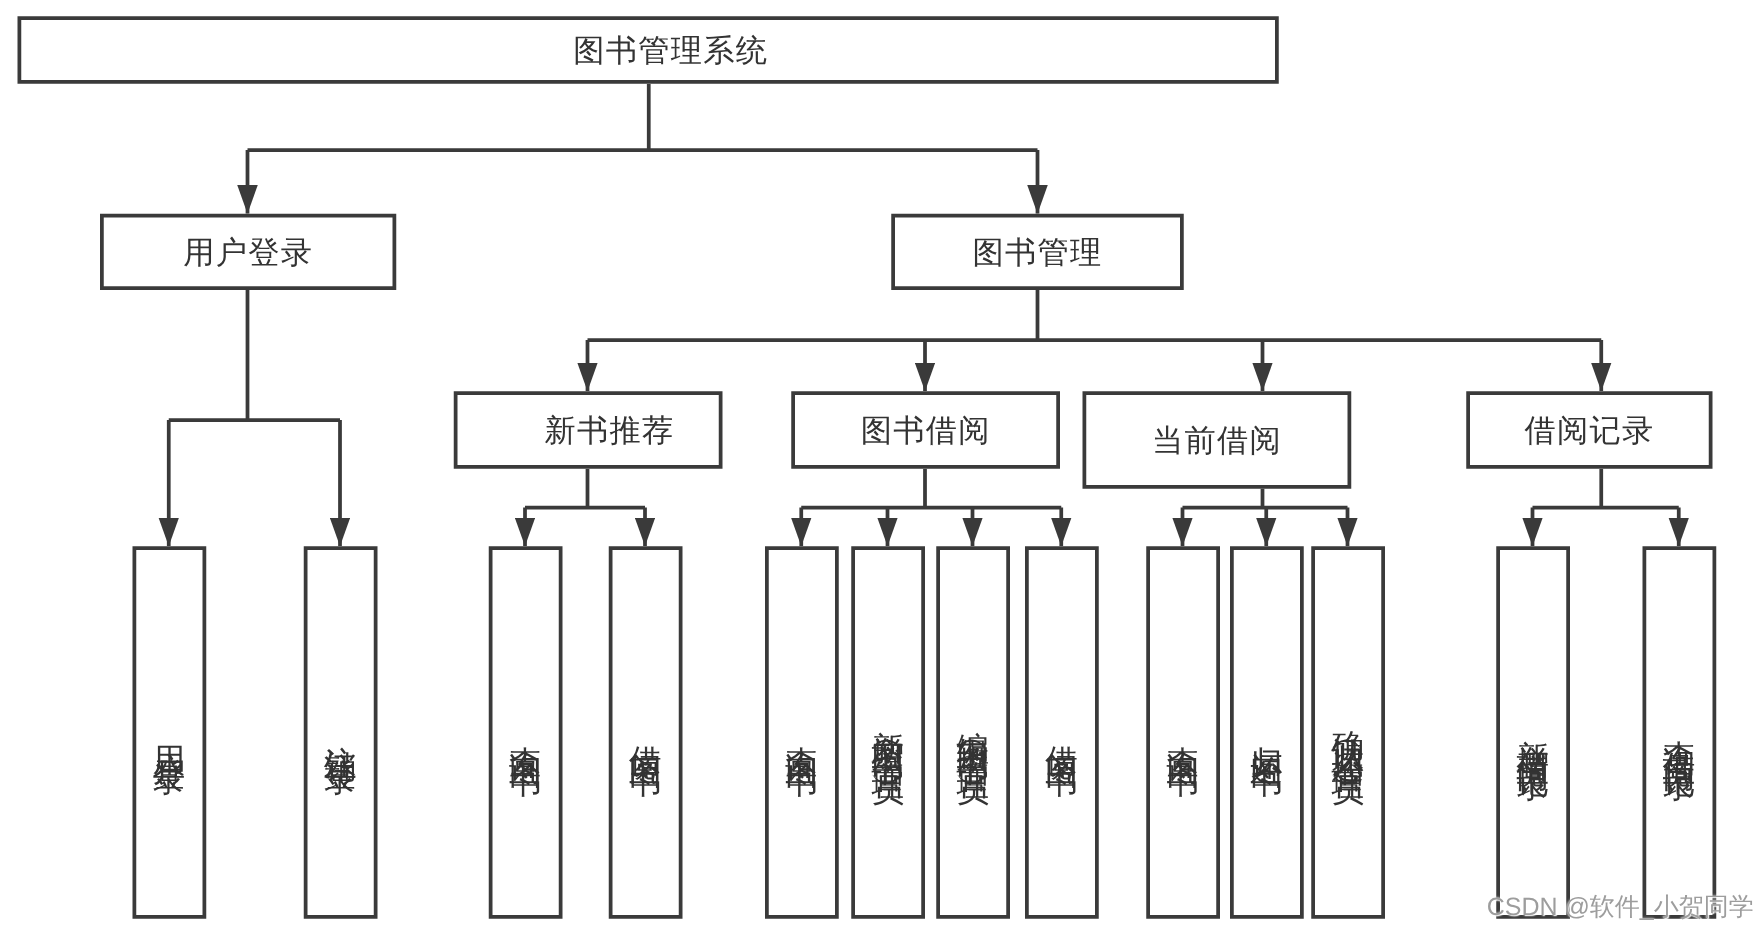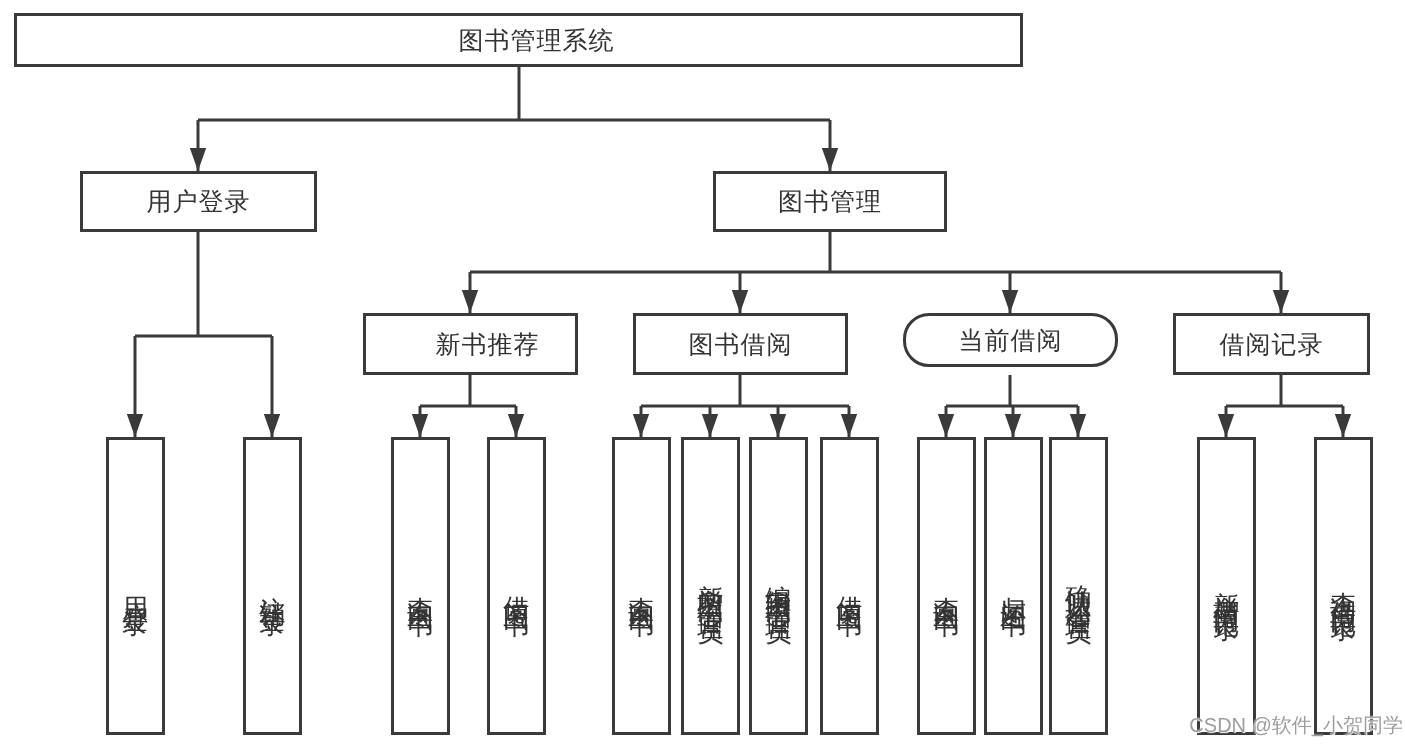--- a/index.html
+++ b/index.html
@@ -22,21 +22,21 @@
     background: #ffffff;
     display: flex; align-items: center; justify-content: center;
     font-size: 25px; letter-spacing: 1px; color: #333333;
     white-space: nowrap;
   }
   #box-root       { left: 14px;   top: 13px;  width: 1009px; height: 54px; padding-left: 36px; }
   #box-user-login { left: 80px;   top: 171px; width: 237px;  height: 61px; }
   #box-book-mgmt  { left: 713px;  top: 171px; width: 234px;  height: 61px; }
   #box-l3-recommend { left: 363px;  top: 313px; width: 215px; height: 62px; padding-left: 34px; }
   #box-l3-borrow    { left: 633px;  top: 313px; width: 215px; height: 62px; }
-  #box-l3-current   { left: 903px;  top: 313px; width: 215px; height: 54px; border-radius: 26px; }
+  #box-l3-current   { left: 866px;  top: 313px; width: 215px; height: 78px; }
   #box-l3-records   { left: 1173px; top: 313px; width: 197px; height: 62px; text-align: center; }
   .leaf {
     position: absolute;
     top: 437px; width: 59px; height: 298px;
     box-sizing: border-box;
     border: 3px solid #3a3a3a;
     background: #ffffff;
     display: flex; align-items: center; justify-content: center;
   }
   .leaf .vtext {

